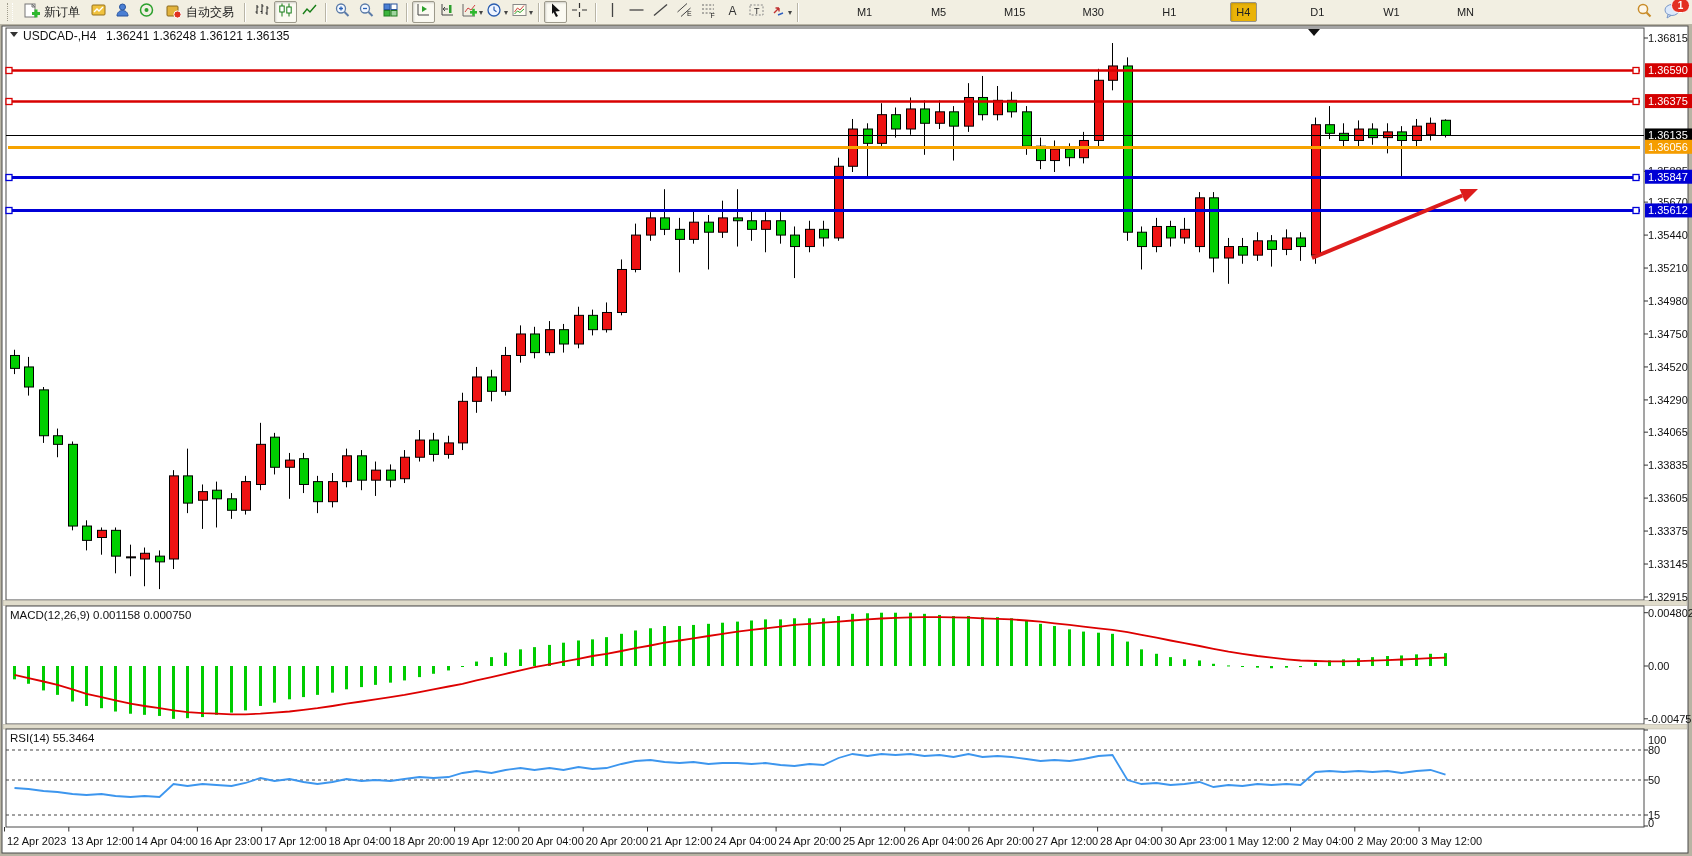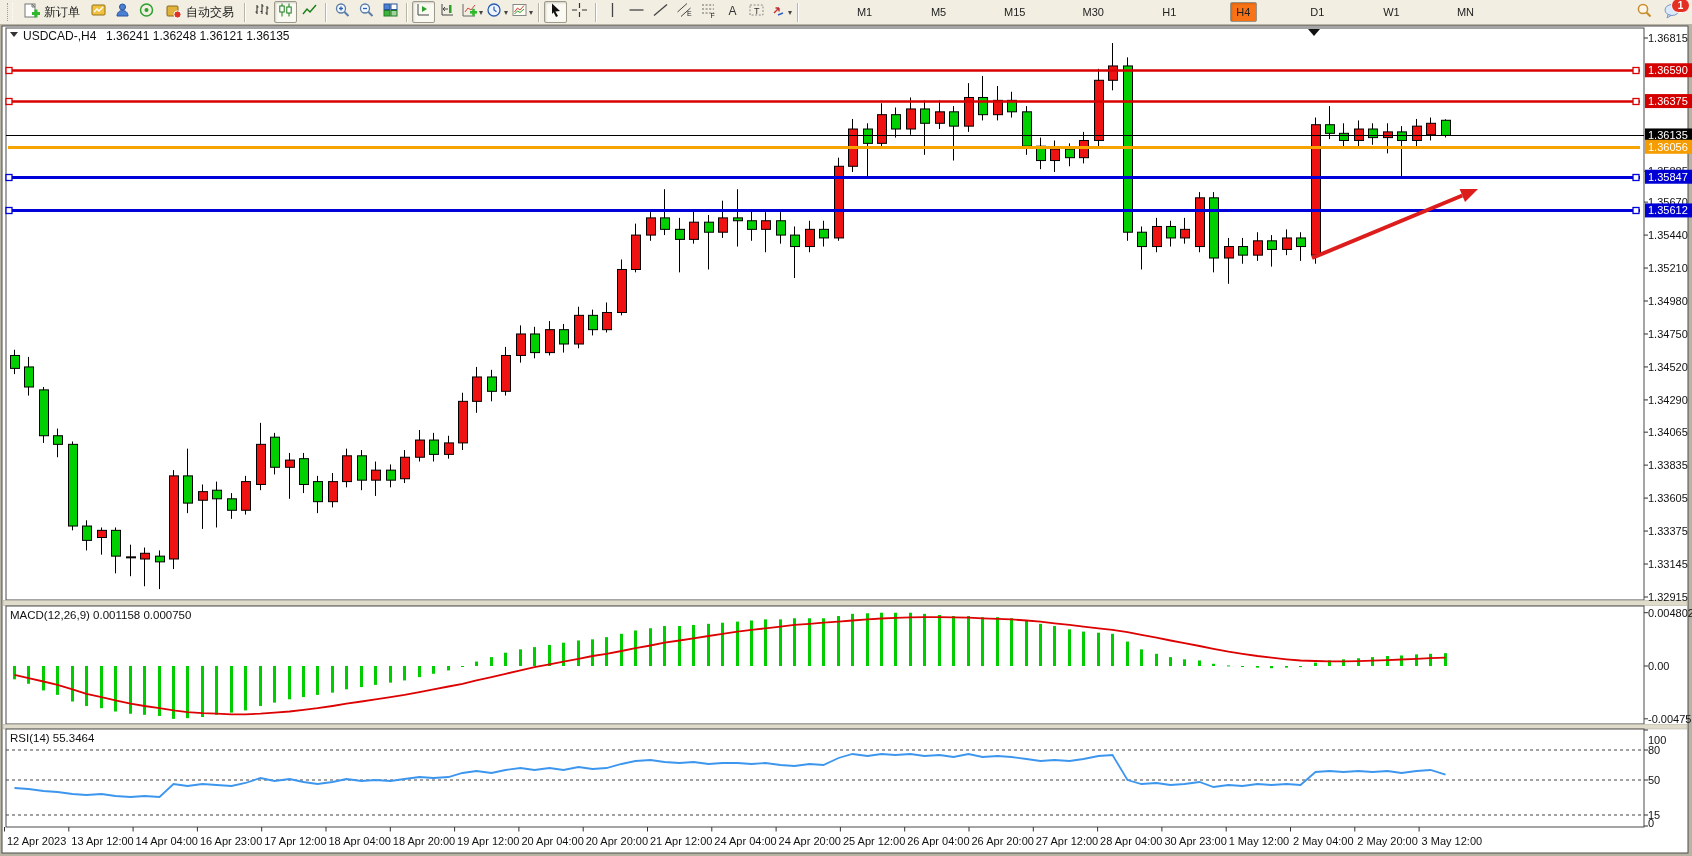--- a/index.html
+++ b/index.html
@@ -10,21 +10,21 @@
   .grip{width:4px;height:18px;margin:0 3px;border-left:1px dotted #a09c8c;border-right:1px dotted #fff;}
   .sep{width:1px;height:19px;background:#b9b5a6;border-right:1px solid #ffffff;margin:0 3px;}
   .tb{height:22px;min-width:23px;display:flex;align-items:center;justify-content:center;
       border:1px solid transparent;border-radius:2px;box-sizing:border-box;cursor:default;}
   .tb.txt{padding:17px 5px;gap:4px;font-size:12px;color:#1a1a1a;}
   .tb.on{background:#fbfaf2;border-color:#9d9a8b;box-shadow:inset 1px 1px 2px rgba(0,0,0,.18);}
   .tb .dd{font-size:8px;color:#444;margin-left:1px;}
   .tfwrap{display:flex;align-items:center;gap:1px;margin-left:2px;}
   .tf{min-width:27px;height:20px;padding:0 4px;display:flex;align-items:center;justify-content:center;
       font-size:11px;color:#222;border:1px solid transparent;border-radius:2px;box-sizing:border-box;margin-left:46px;}
-  .tf.on{background:#f97316;border-color:#98948a;box-shadow:inset 1px 1px 2px rgba(0,0,0,.15);}
+  .tf.on{background:#eab308;border-color:#98948a;box-shadow:inset 1px 1px 2px rgba(0,0,0,.15);}
   .rightgrp{margin-left:auto;margin-right:8px;display:flex;align-items:center;gap:6px;}
   .chatbtn{position:relative;}
   .badge{position:absolute;top:-4px;right:-7px;background:#e33022;color:#fff;font-size:10px;font-weight:bold;
          border-radius:8px;min-width:13px;height:13px;display:flex;align-items:center;justify-content:center;
          border:1px solid #fff;padding:0 2px;}
   
   #chart-svg{position:absolute;left:0;top:25px;}
   svg text{font-family:"Liberation Sans","DejaVu Sans",sans-serif;}
 </style>
 </head>

